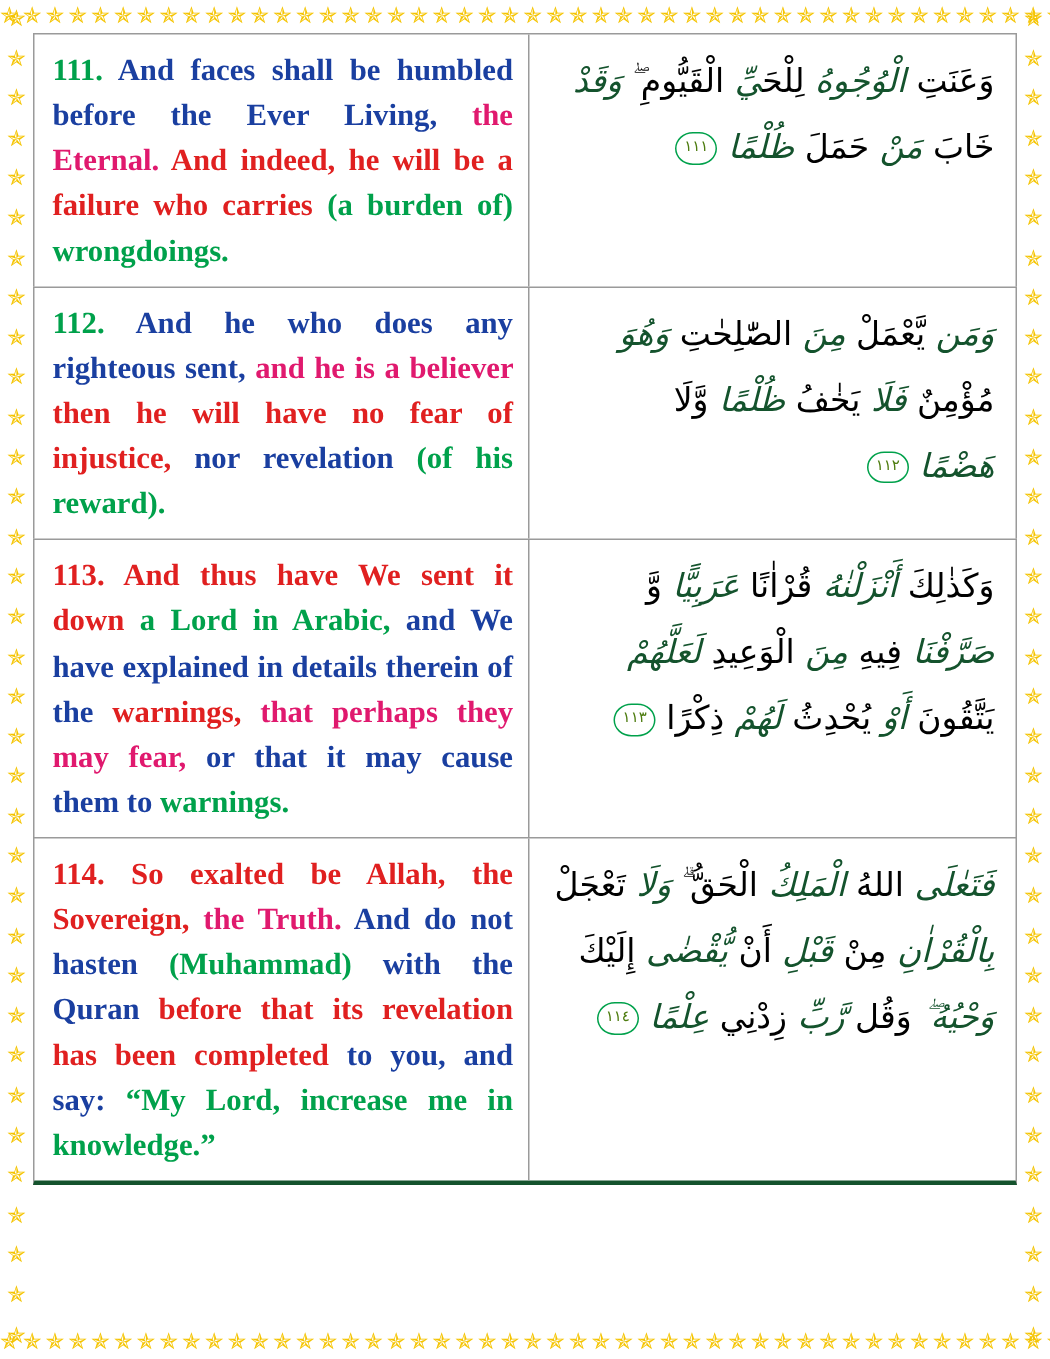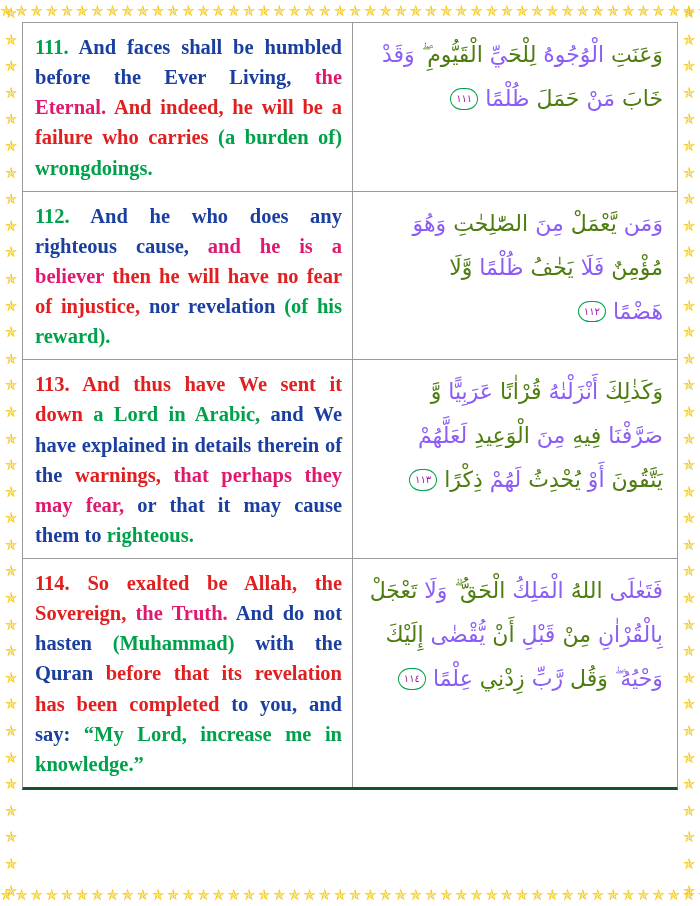--- a/index.html
+++ b/index.html
@@ -104,26 +104,26 @@
     direction: rtl;
     text-align: justify;
     font-family: "DejaVu Sans", sans-serif;
     font-size: 22px;
     line-height: 2.0;
     color: #1a3fa0;
   }
   .ar-cell p {
     margin: 0;
   }
-  .ar-cell .a-pink { color: #8b5cf6; }
-  .ar-cell .a-blue { color: #4d7c0f; }
+  .ar-cell .a-pink { color: #14532d; font-style: italic; }
+  .ar-cell .a-blue { color: #000000; }
 
   .ayah-mark {
     display: inline-block;
-    color: #a21caf;
+    color: #4d7c0f;
     font-size: 17px;
     font-family: "DejaVu Sans", sans-serif;
     border: 1.5px solid #00a14b;
     border-radius: 50% 50% 50% 50% / 60% 60% 60% 60%;
     padding: 0 5px;
     line-height: 1.15;
     position: relative;
     top: -2px;
   }
   .ayah-mark .num {
@@ -213,30 +213,30 @@
       <div class="eng-cell">
         <p><span class="w-green">111.</span> <span class="w-blue">And faces shall be humbled before the Ever Living,</span> <span class="w-pink">the Eternal.</span> <span class="w-red">And indeed, he will be a failure who carries</span> <span class="w-green">(a burden of) wrongdoings.</span></p>
       </div>
       <div class="ar-cell">
         <p><span class="a-blue">وَعَنَتِ</span> <span class="a-pink">الْوُجُوهُ</span> <span class="a-blue">لِلْحَ</span><span class="a-pink">يِّ</span> <span class="a-blue">الْقَيُّومِ ۖ</span> <span class="a-pink">وَقَدْ</span><br><span class="a-blue">خَابَ</span> <span class="a-pink">مَنْ</span> <span class="a-blue">حَمَلَ</span> <span class="a-pink">ظُلْمًا</span> <span class="ayah-mark"><span class="num">١١١</span></span></p>
       </div>
     </div>
 
     <div class="verse-row">
       <div class="eng-cell">
-        <p><span class="w-green">112.</span> <span class="w-blue">And he who does any righteous cause,</span> <span class="w-pink">and he is a believer</span> <span class="w-red">then he will have no fear of injustice,</span> <span class="w-blue">nor revelation</span> <span class="w-green">(of his reward).</span></p>
+        <p><span class="w-green">112.</span> <span class="w-blue">And he who does any righteous sent,</span> <span class="w-pink">and he is a believer</span> <span class="w-red">then he will have no fear of injustice,</span> <span class="w-blue">nor revelation</span> <span class="w-green">(of his reward).</span></p>
       </div>
       <div class="ar-cell">
         <p><span class="a-pink">وَمَن</span> <span class="a-blue">يَّعْمَلْ</span> <span class="a-pink">مِنَ</span> <span class="a-blue">الصّٰلِحٰتِ</span> <span class="a-pink">وَهُوَ</span><br><span class="a-blue">مُؤْمِنٌ</span> <span class="a-pink">فَلَا</span> <span class="a-blue">يَخٰفُ</span> <span class="a-pink">ظُلْمًا</span> <span class="a-blue">وَّلَا</span><br><span class="a-pink">هَضْمًا</span> <span class="ayah-mark"><span class="num">١١٢</span></span></p>
       </div>
     </div>
 
     <div class="verse-row">
       <div class="eng-cell">
-        <p><span class="w-red">113. And thus have We sent it down</span> <span class="w-green">a Lord in Arabic,</span> <span class="w-blue">and We have explained in details therein of the</span> <span class="w-red">warnings,</span> <span class="w-pink">that perhaps they may fear,</span> <span class="w-blue">or that it may cause them to</span> <span class="w-green">righteous.</span></p>
+        <p><span class="w-red">113. And thus have We sent it down</span> <span class="w-green">a Lord in Arabic,</span> <span class="w-blue">and We have explained in details therein of the</span> <span class="w-red">warnings,</span> <span class="w-pink">that perhaps they may fear,</span> <span class="w-blue">or that it may cause them to</span> <span class="w-green">warnings.</span></p>
       </div>
       <div class="ar-cell">
         <p><span class="a-blue">وَكَذٰلِكَ</span> <span class="a-pink">أَنْزَلْنٰهُ</span> <span class="a-blue">قُرْاٰنًا</span> <span class="a-pink">عَرَبِيًّا</span> <span class="a-blue">وَّ</span><br><span class="a-pink">صَرَّفْنَا</span> <span class="a-blue">فِيهِ</span> <span class="a-pink">مِنَ</span> <span class="a-blue">الْوَعِيدِ</span> <span class="a-pink">لَعَلَّهُمْ</span><br><span class="a-blue">يَتَّقُونَ</span> <span class="a-pink">أَوْ</span> <span class="a-blue">يُحْدِثُ</span> <span class="a-pink">لَهُمْ</span> <span class="a-blue">ذِكْرًا</span> <span class="ayah-mark"><span class="num">١١٣</span></span></p>
       </div>
     </div>
 
     <div class="verse-row">
       <div class="eng-cell">
         <p><span class="w-red">114. So exalted be Allah, the Sovereign,</span> <span class="w-pink">the Truth.</span> <span class="w-blue">And do not hasten</span> <span class="w-green">(Muhammad)</span> <span class="w-blue">with the Quran</span> <span class="w-red">before that its revelation has been completed</span> <span class="w-blue">to you, and say:</span> <span class="w-green">“My Lord, increase me in knowledge.”</span></p>
       </div>

